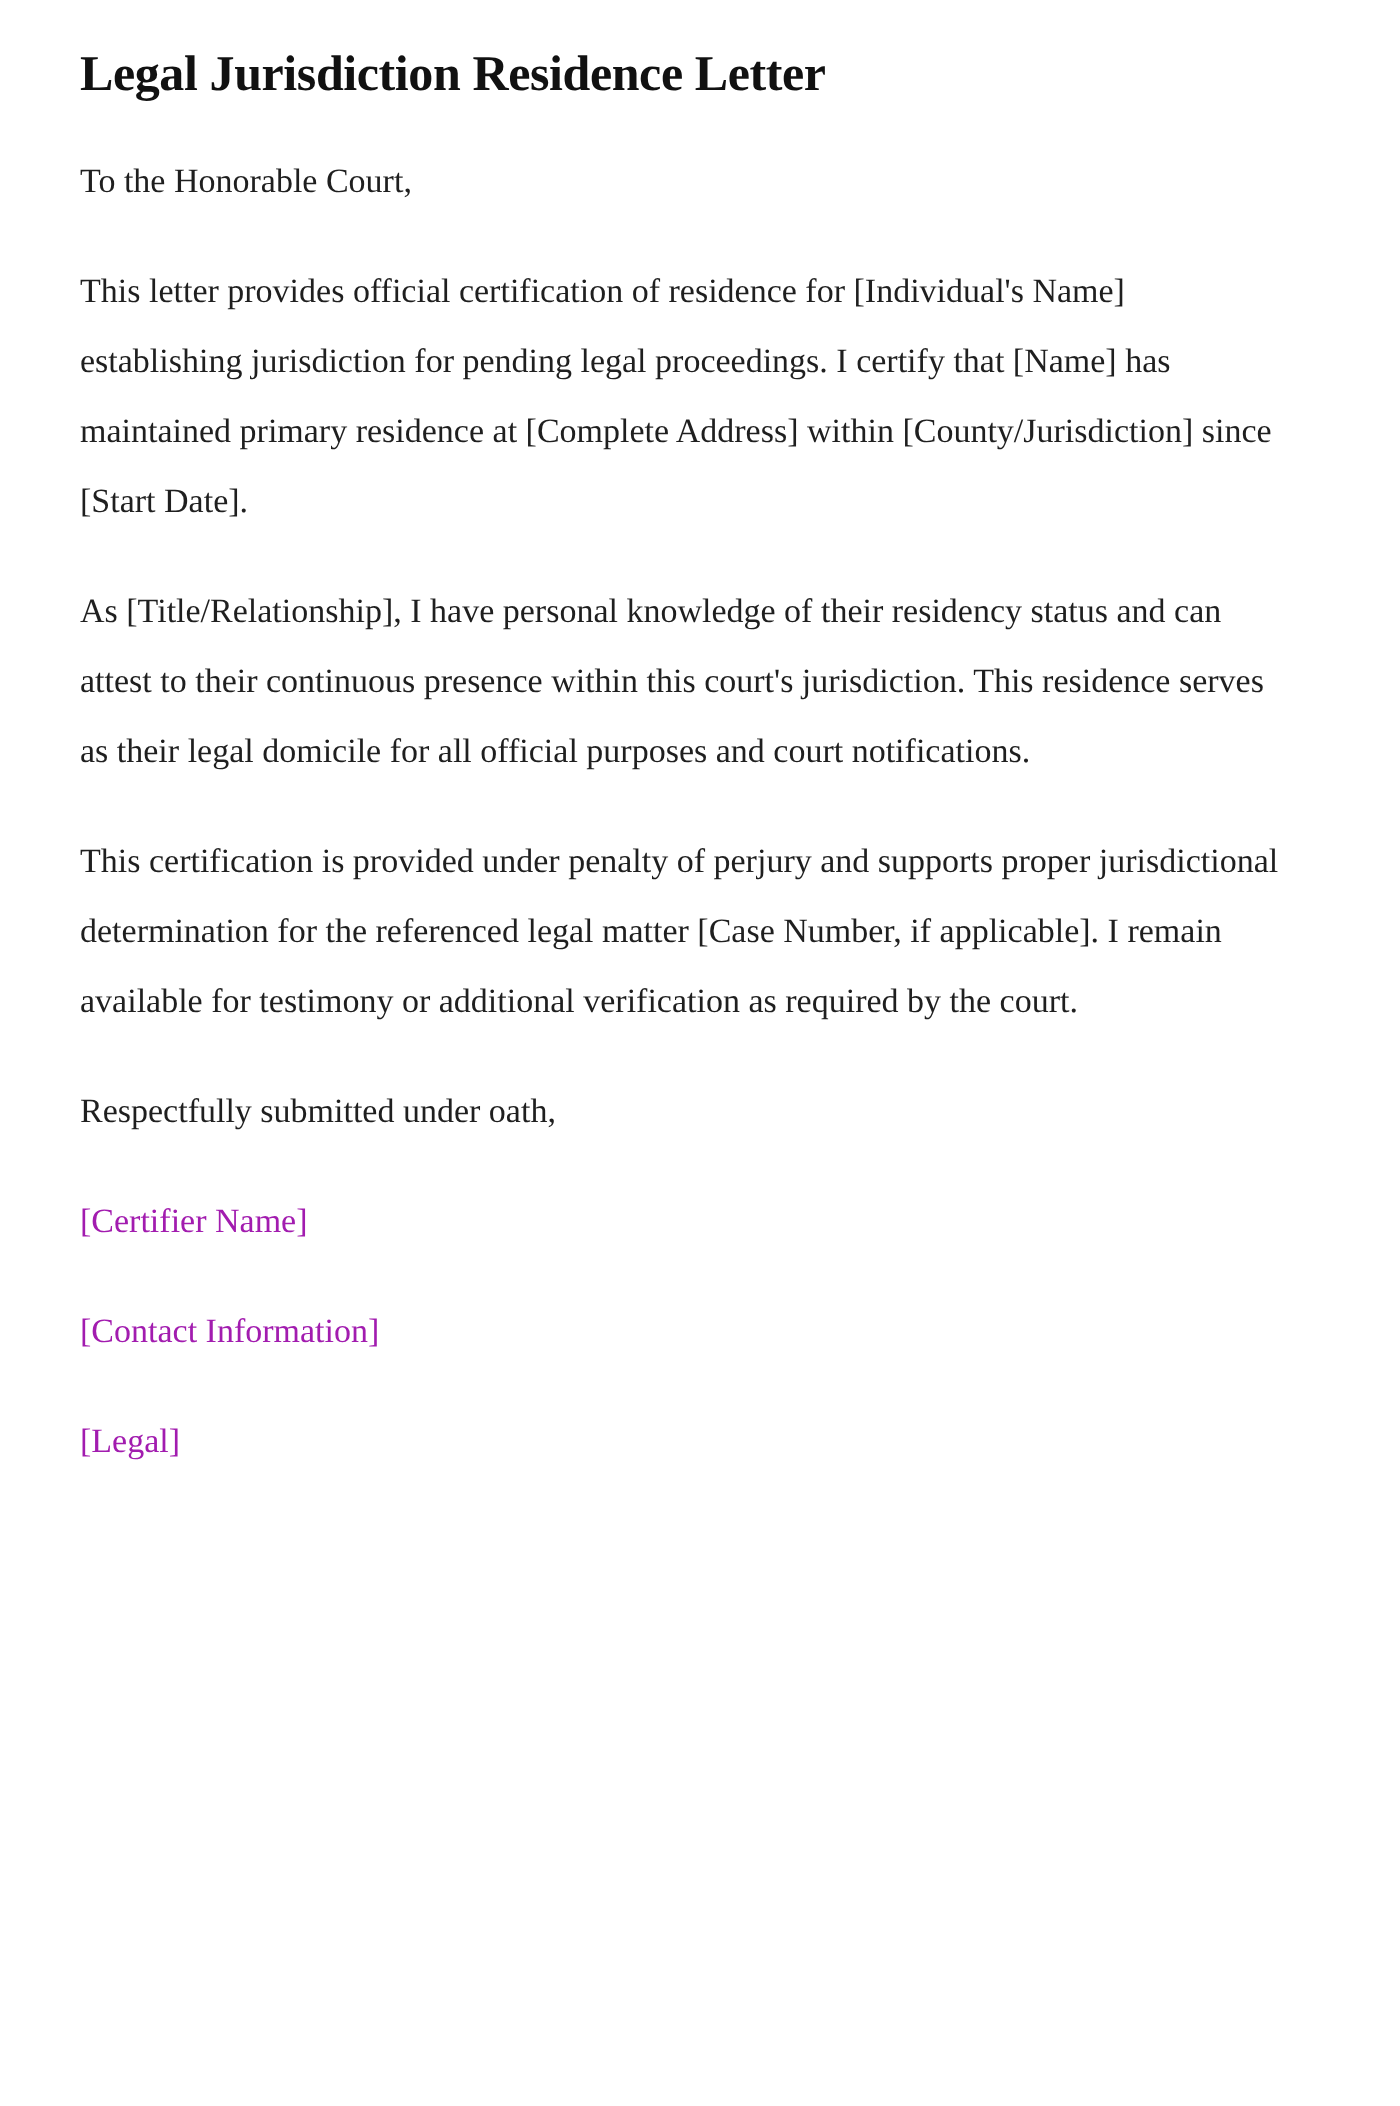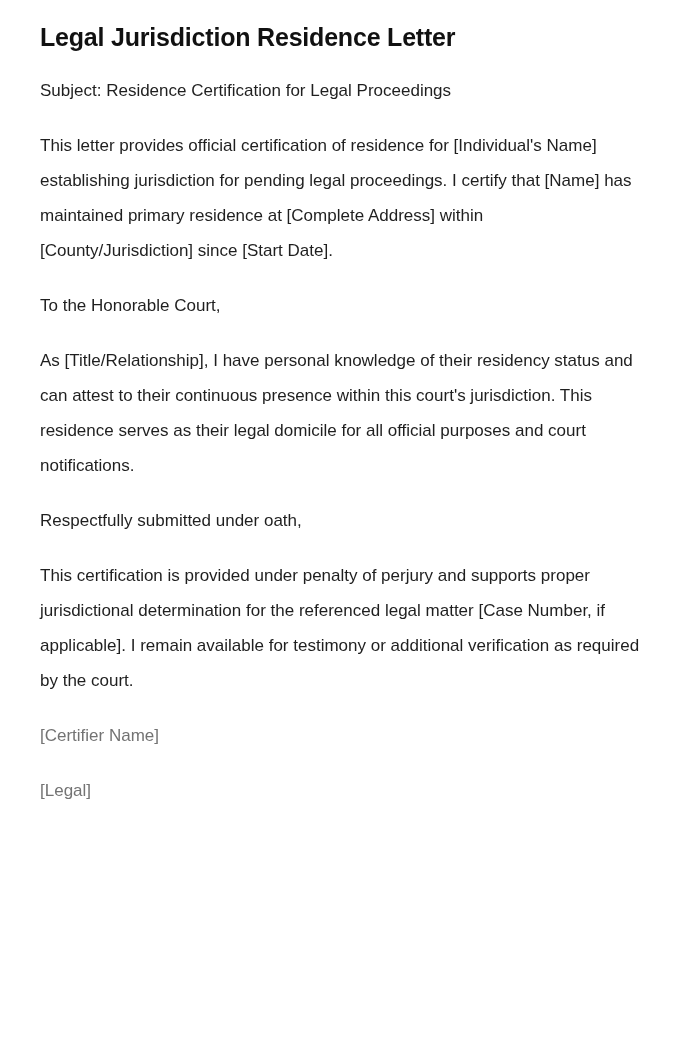--- a/index.html
+++ b/index.html
@@ -11,63 +11,64 @@
     width: 700px;
     min-height: 1053px;
     font-family: "Liberation Sans", sans-serif;
     color: #1a1a1a;
     -webkit-font-smoothing: antialiased;
   }
   .letter {
     padding: 22px 40px 30px 40px;
     box-sizing: border-box;
     width: 700px;
+    font-family: Liberation Serif, serif;
   }
   .doc-title {
     font-size: 25px;
     font-weight: bold;
     line-height: 1.25;
     letter-spacing: -0.2px;
     margin: 0 0 20px 0;
     color: #111111;
   }
   .para {
     font-size: 17px;
     line-height: 35px;
     margin: 0 0 20px 0;
     color: #1f1f1f;
     max-width: 600px;
   }
   .sig-line {
     font-size: 17px;
     line-height: 35px;
     margin: 0 0 20px 0;
-    color: #737373;
+    color: #a21caf;
   }
   .sig-line:last-child {
     margin-bottom: 0;
   }
 </style>
 </head>
 <body>
 
 <div class="letter">
 
   <h1 class="doc-title">Legal Jurisdiction Residence Letter</h1>
 
-  <p class="para">Subject: Residence Certification for Legal Proceedings</p>
+
+  <p class="para">To the Honorable Court,</p>
 
   <p class="para">This letter provides official certification of residence for [Individual's Name] establishing jurisdiction for pending legal proceedings. I certify that [Name] has maintained primary residence at [Complete Address] within [County/Jurisdiction] since [Start Date].</p>
 
-  <p class="para">To the Honorable Court,</p>
+  <p class="para">As [Title/Relationship], I have personal knowledge of their residency status and can attest to their continuous presence within this court's jurisdiction. This residence serves as their legal domicile for all official purposes and court notifications.</p>
 
-  <p class="para">As [Title/Relationship], I have personal knowledge of their residency status and can attest to their continuous presence within this court's jurisdiction. This residence serves as their legal domicile for all official purposes and court notifications.</p>
+  <p class="para">This certification is provided under penalty of perjury and supports proper jurisdictional determination for the referenced legal matter [Case Number, if applicable]. I remain available for testimony or additional verification as required by the court.</p>
 
   <p class="para">Respectfully submitted under oath,</p>
 
-  <p class="para">This certification is provided under penalty of perjury and supports proper jurisdictional determination for the referenced legal matter [Case Number, if applicable]. I remain available for testimony or additional verification as required by the court.</p>
-
   <div>
     <p class="sig-line">[Certifier Name]</p>
+    <p class="sig-line">[Contact Information]</p>
     <p class="sig-line">[Legal]</p>
   </div>
 
 </div>
 
 </body></html>

